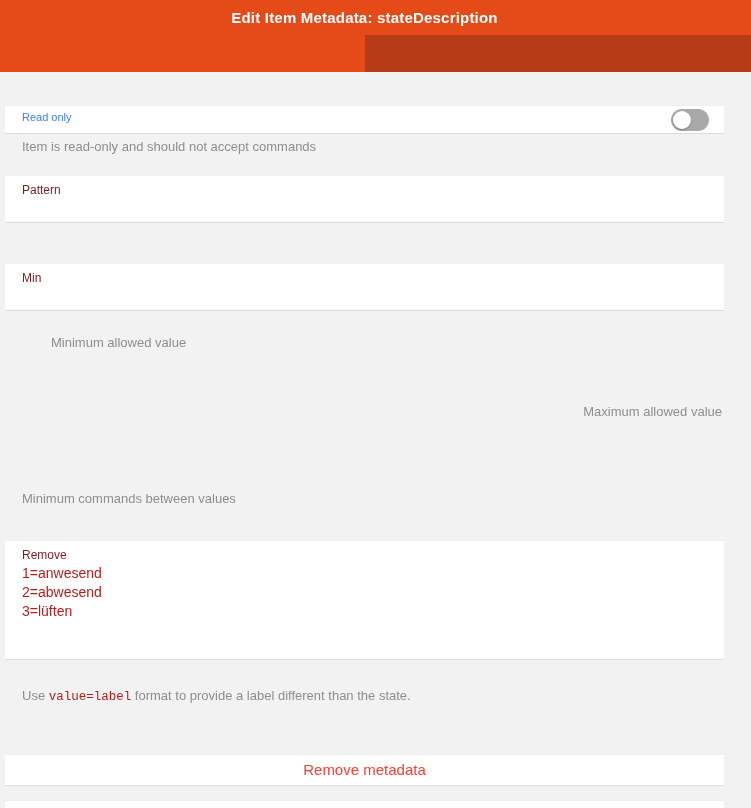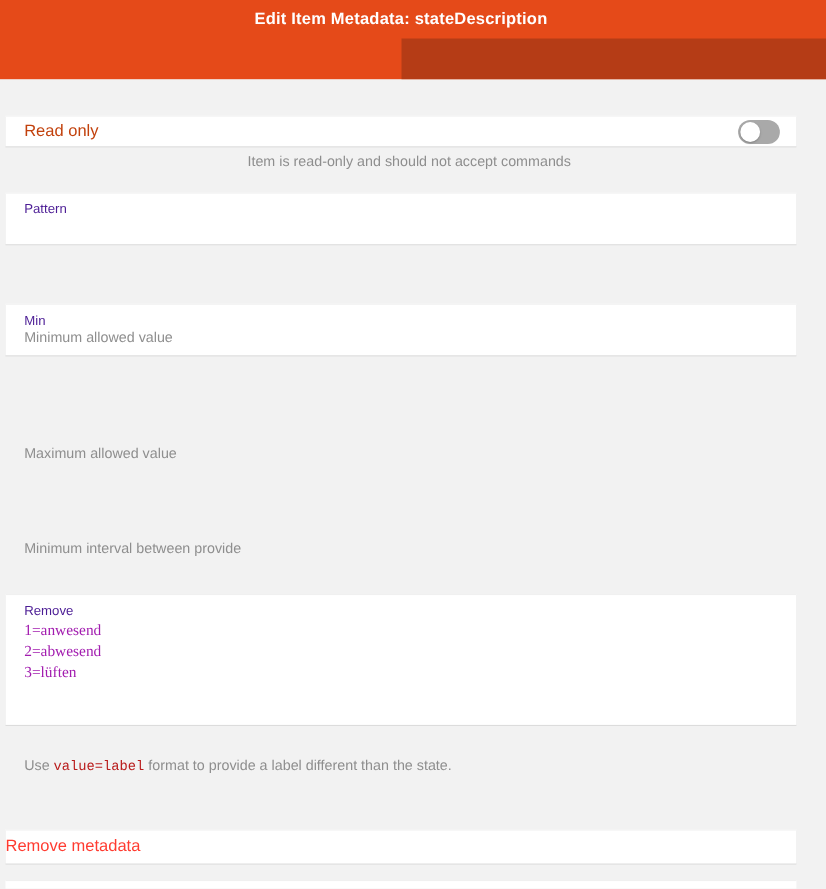--- a/index.html
+++ b/index.html
@@ -32,75 +32,75 @@
     position: absolute; left: 5px; width: 719px; background: #ffffff;
     border-top: 1px solid #f0f0f0;
     box-shadow: 0 1px 0 #dcdcdc;
   }
   .helper {
     position: absolute; left: 22px; width: 700px;
     color: #8e8e8e; font-size: 13px; line-height: 15px;
   }
   .field-label {
     position: absolute; left: 17px; top: 7px;
-    color: #4c1d95; font-size: 12px; line-height: 14px;
+    color: #7f1d1d; font-size: 12px; line-height: 14px;
   }
   .field-input {
     position: absolute; left: 17px; top: 23px; width: 685px; height: 20px;
     border: none; outline: none; background: transparent;
     font-family: "Liberation Sans", sans-serif; font-size: 14px; color: #212121;
   }
 
   
   .toggle-row { top: 105px; height: 28px; }
   .toggle-row .row-label {
     position: absolute; left: 17px; top: 5px;
-    color: #c2410c; font-size: 15px;
+    color: #3b82f6; font-size: 11px;
   }
   .toggle {
     position: absolute; right: 15px; top: 3px;
     width: 38px; height: 22px; border-radius: 11px;
     background: #a9a9a9; cursor: pointer;
   }
   .toggle-knob {
     position: absolute; left: 2px; top: 2px;
     width: 18px; height: 18px; border-radius: 50%;
     background: #ffffff; box-shadow: 0 1px 2px rgba(0,0,0,0.25);
   }
-  .helper-readonly { top: 139px; text-align: center; }
+  .helper-readonly { top: 139px; }
 
   
   .row-pattern { top: 175px; height: 47px; }
   .helper-pattern { top: 230px; }
-  .row-min { top: 263px; height: 47px; margin-top: 13px; }
-  .helper-min { top: 299px; }
+  .row-min { top: 263px; height: 47px; }
+  .helper-min { top: 335px; margin-left: 29px; }
   .row-max { top: 348px; height: 47px; }
-  .helper-max { top: 404px; }
+  .helper-max { top: 404px; text-align: right; }
   .row-step { top: 436px; height: 48px; }
   .helper-step { top: 491px; }
 
   
   .row-options { top: 540px; height: 119px; }
   .options-textarea {
     position: absolute; left: 17px; top: 23px; width: 690px; height: 90px;
     border: none; outline: none; background: transparent; resize: none;
-    font-family: Liberation Serif, serif; font-size: 14px;
-    line-height: 19px; color: #a21caf; overflow: hidden;
+    font-family: Liberation Sans, sans-serif; font-size: 14px;
+    line-height: 19px; color: #b91c1c; overflow: hidden;
   }
   .helper-options1 { top: 666px; }
   .helper-options2 { top: 688px; }
   .code {
     font-family: "Liberation Mono", "DejaVu Sans Mono", monospace;
     font-size: 12.5px; color: #b91c1c;
   }
 
   
   .remove-row { top: 754px; height: 31px; cursor: pointer; }
   .remove-label {
-    display: block; width: 100%; 
+    display: block; width: 100%; text-align: center;
     line-height: 30px; font-size: 15px; color: #ff3b30;
   }
 
   
   .bottom-partial { top: 800px; height: 8px; box-shadow: none; }
 </style>
 </head>
 <body>
 
 <div class="page">
@@ -124,21 +124,21 @@
   </div>
 
   <div class="row row-min">
     <span class="field-label">Min</span>
     <input class="field-input" type="text" value="" style="">
   </div>
   <div class="helper helper-min">Minimum allowed value</div>
 
   <div class="helper helper-max">Maximum allowed value</div>
 
-  <div class="helper helper-step">Minimum interval between provide</div>
+  <div class="helper helper-step">Minimum commands between values</div>
 
   <div class="row row-options">
     <span class="field-label">Remove</span>
     <textarea class="options-textarea" spellcheck="false" style="">1=anwesend
 2=abwesend
 3=lüften</textarea>
   </div>
   <div class="helper helper-options2"><span>Use </span><span class="code">value=label</span><span> format to provide a label different than the state.</span></div>
 
   <div class="row remove-row">

